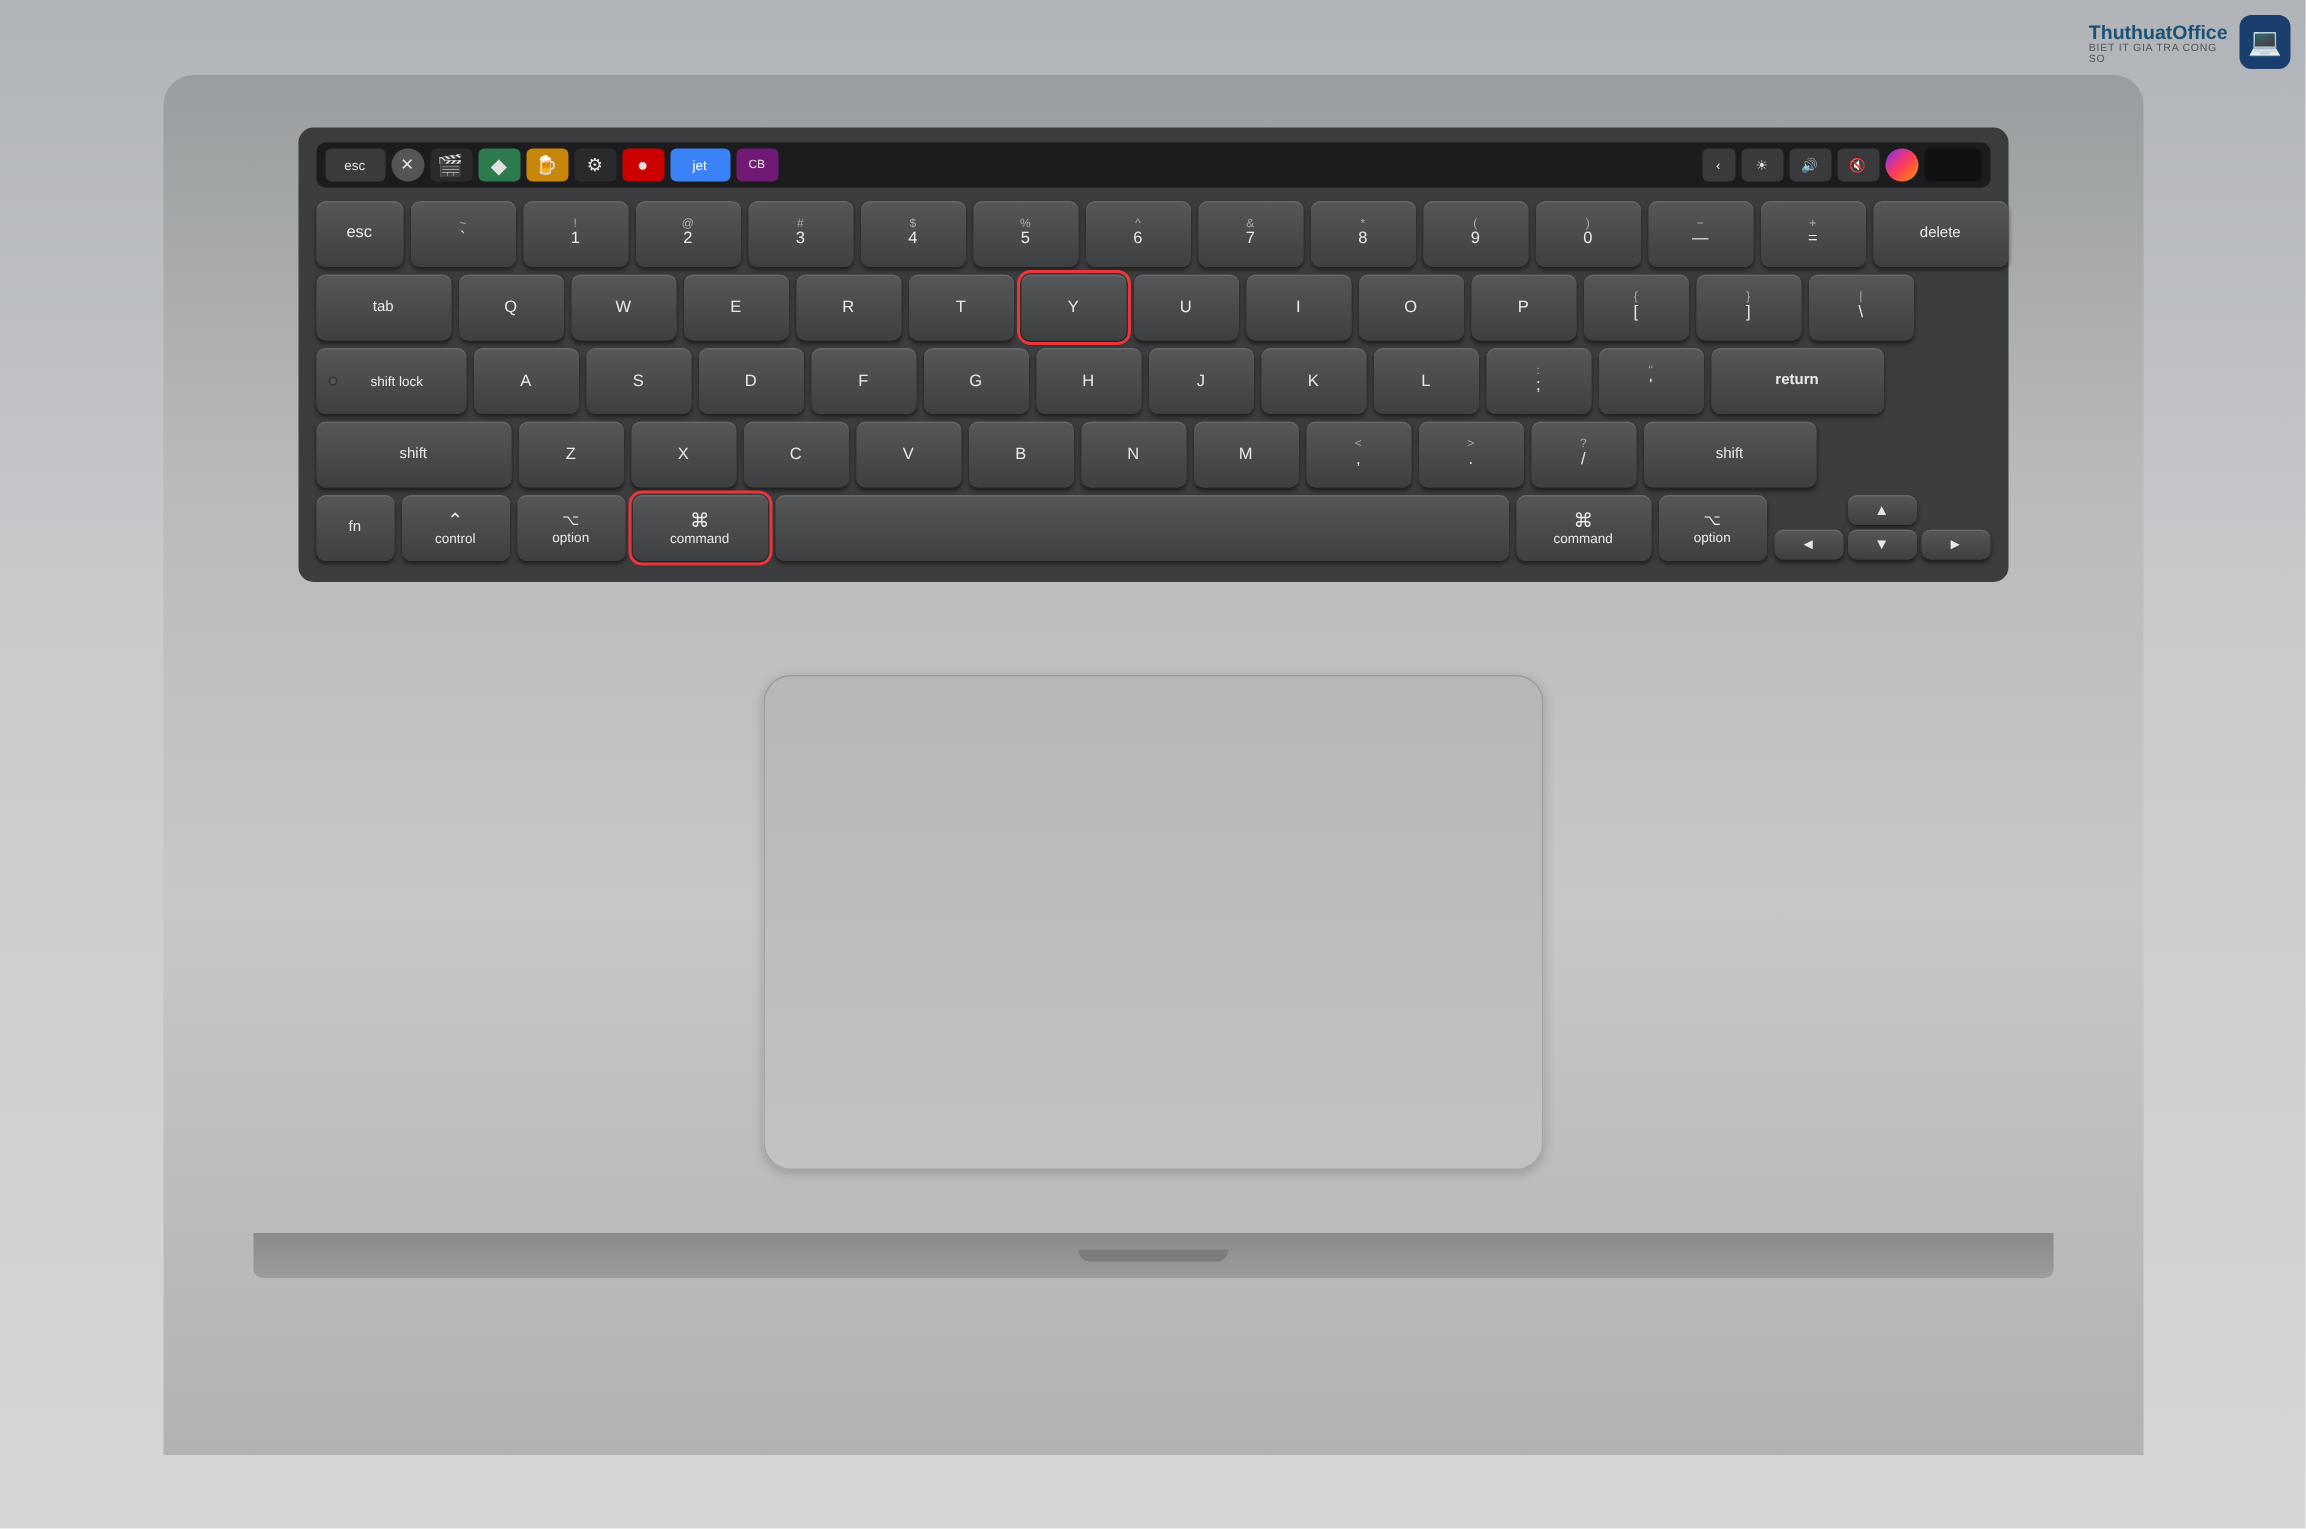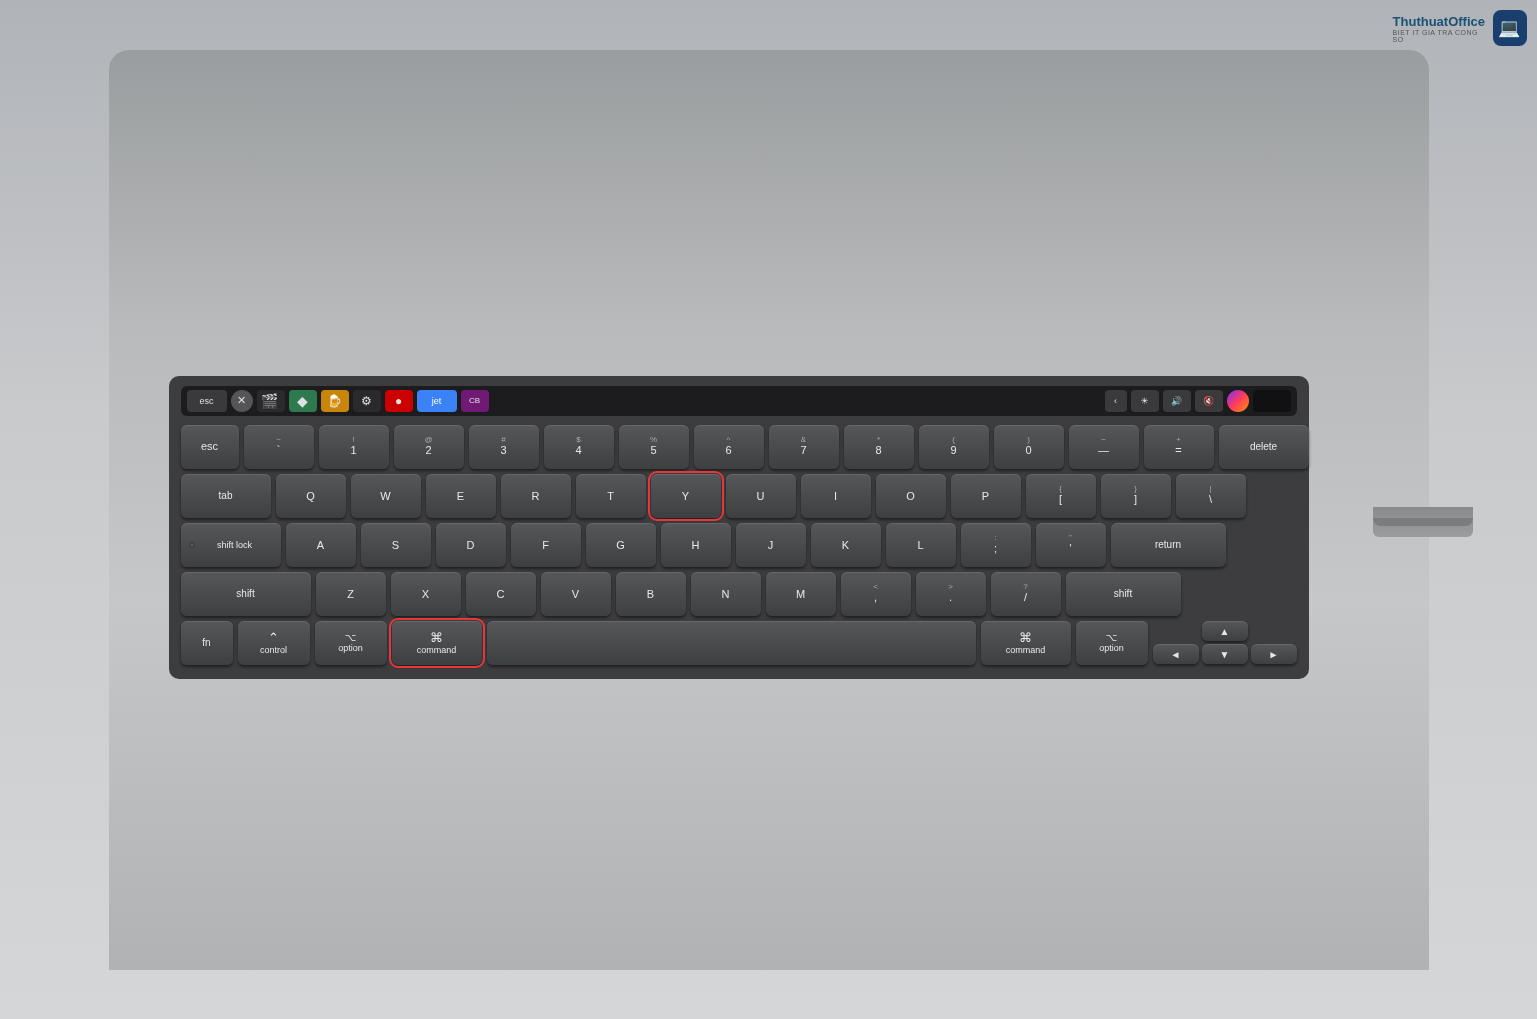--- a/index.html
+++ b/index.html
@@ -53,21 +53,21 @@
       justify-content: space-between;
     }
 
     
     .macbook-body {
       width: 1320px;
       height: 920px;
       background: linear-gradient(180deg, #9a9d9f 0%, #b8babb 30%, #c5c7c9 60%, #b0b2b4 100%);
       border-radius: 20px 20px 0 0;
       display: flex;
-      flex-direction: row;
+      flex-direction: column;
       align-items: center;
       padding: 15px 60px 0 60px;
       position: relative;
       gap: 32px;
     }
 
     
     .keyboard-container {
       width: 1140px;
       background: #3d3d3f;
@@ -161,21 +161,21 @@
     .key-caps { width: 100px; }
     .key-shift-l { width: 130px; }
     .key-shift-r { width: 115px; }
     .key-fn { width: 52px; }
     .key-control { width: 72px; }
     .key-option { width: 72px; }
     .key-command { width: 90px; highlighted: false; }
     .key-space { flex: 1; }
     .key-cmd-r { width: 90px; }
     .key-opt-r { width: 72px; }
-    .key-return { width: 115px; }
+    .key-return { width: 115px; font-weight: bold; }
     .key-delete { width: 90px; }
     .key-backslash { width: 70px; }
 
     
     .trackpad {
       width: 520px;
       height: 330px;
       background: linear-gradient(180deg, #b5b7b9 0%, #c0c2c4 100%);
       border-radius: 18px;
       margin-top: 30px;

